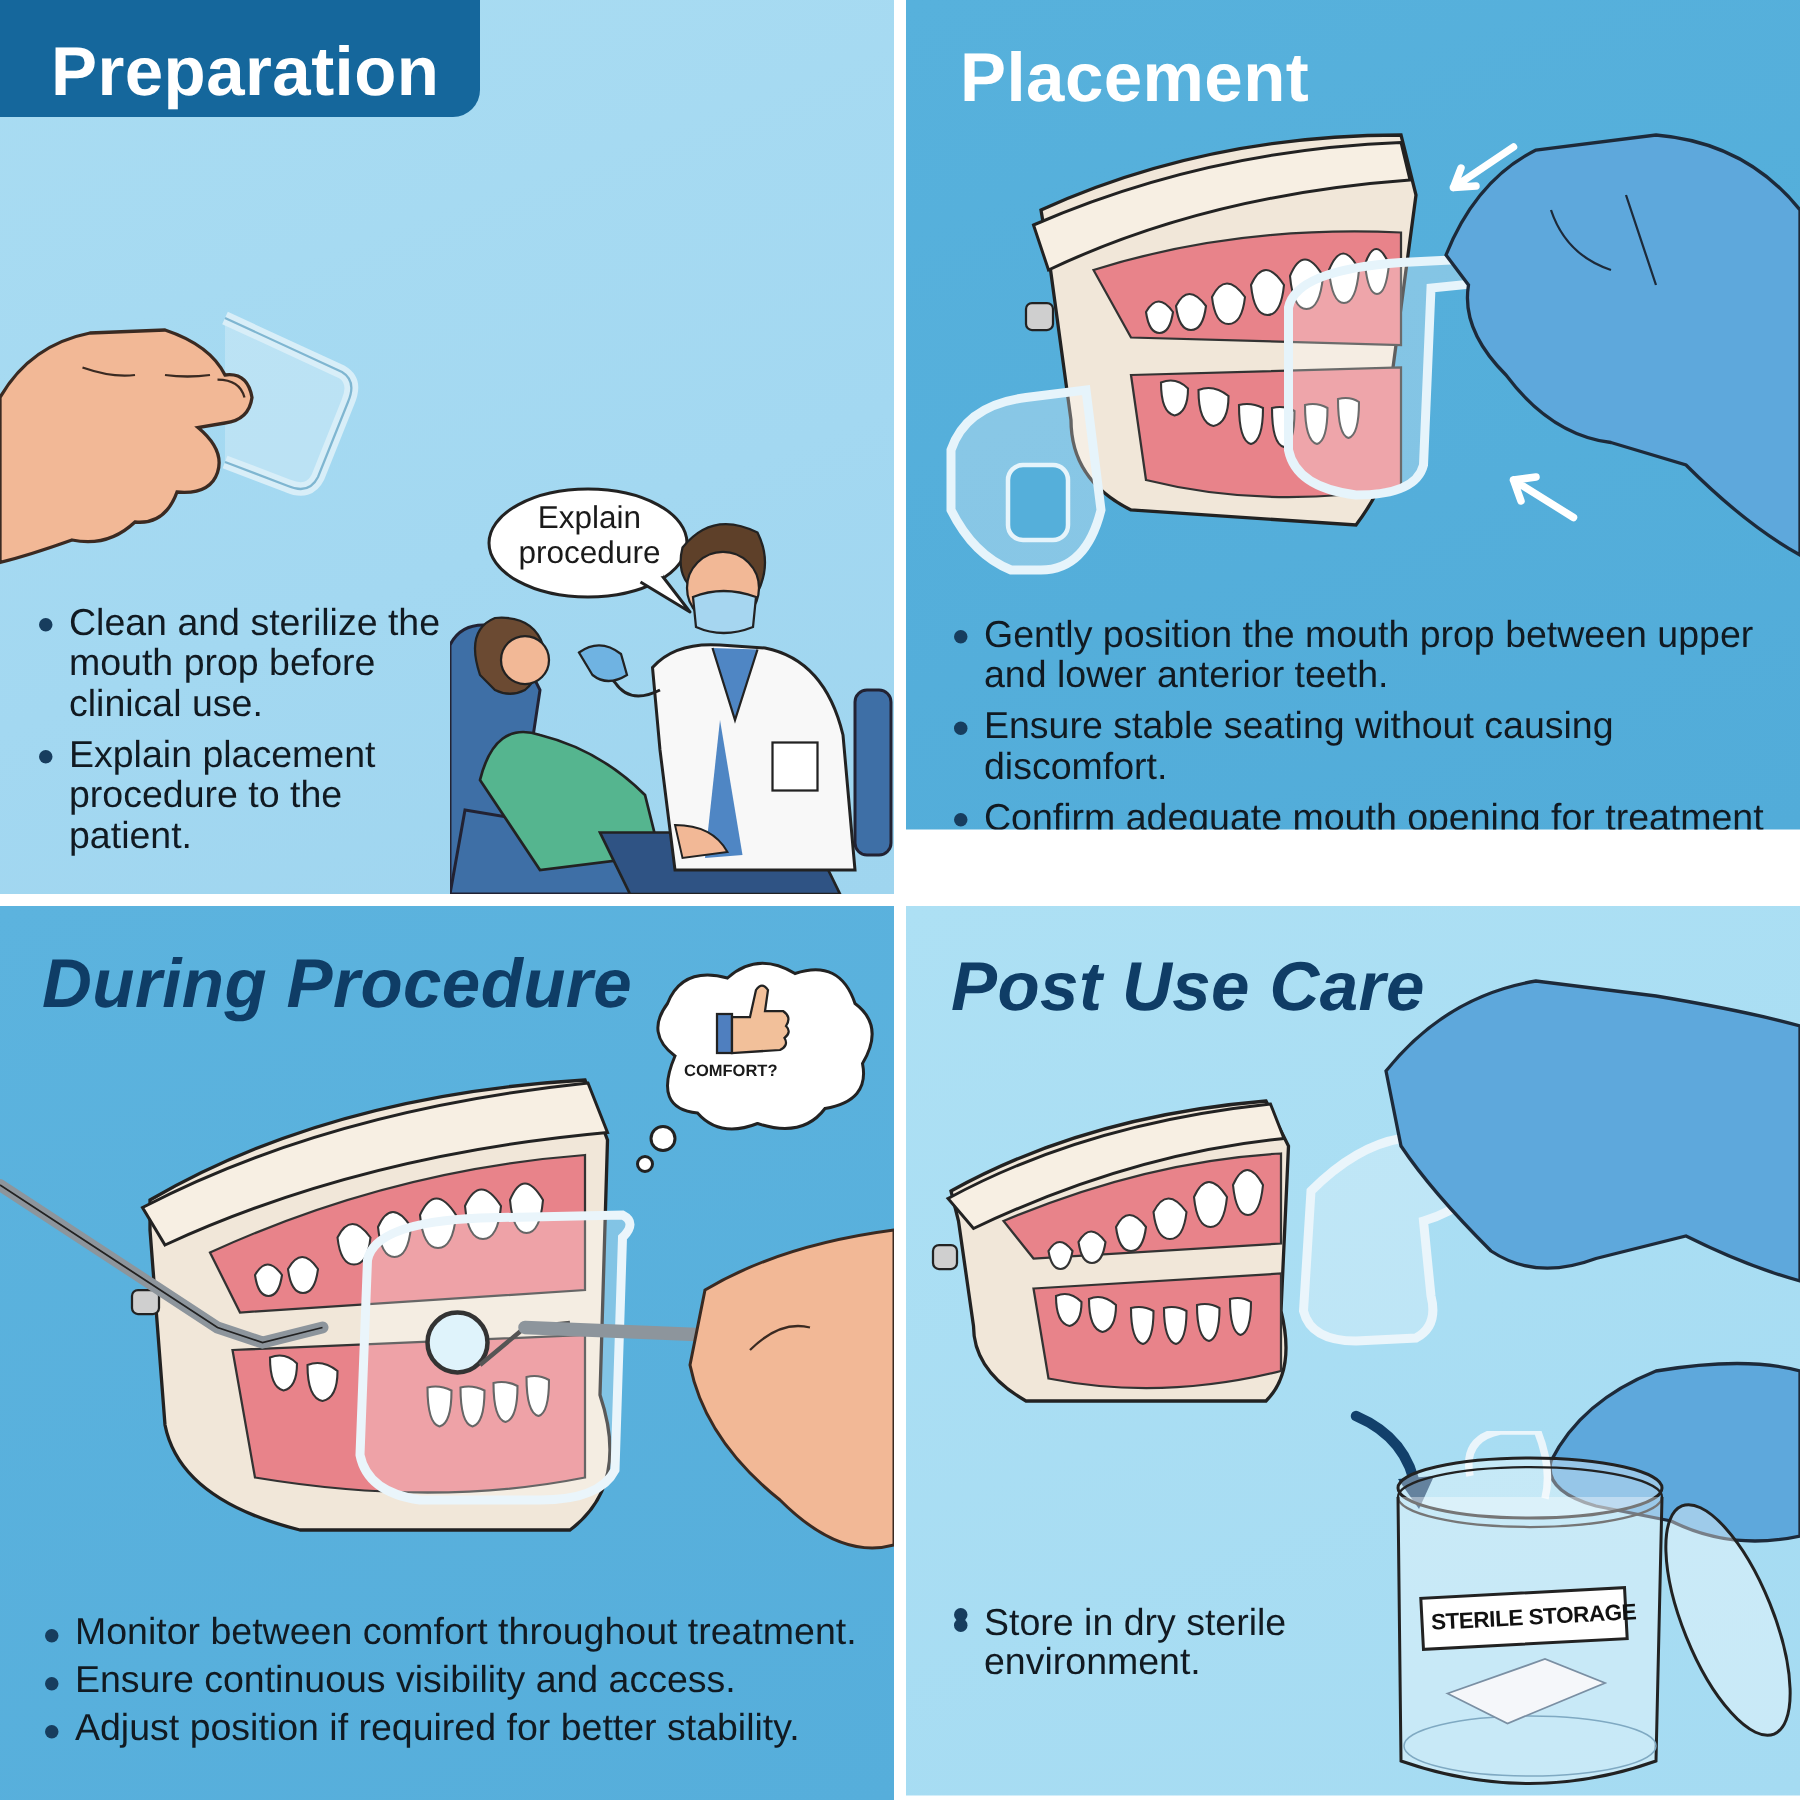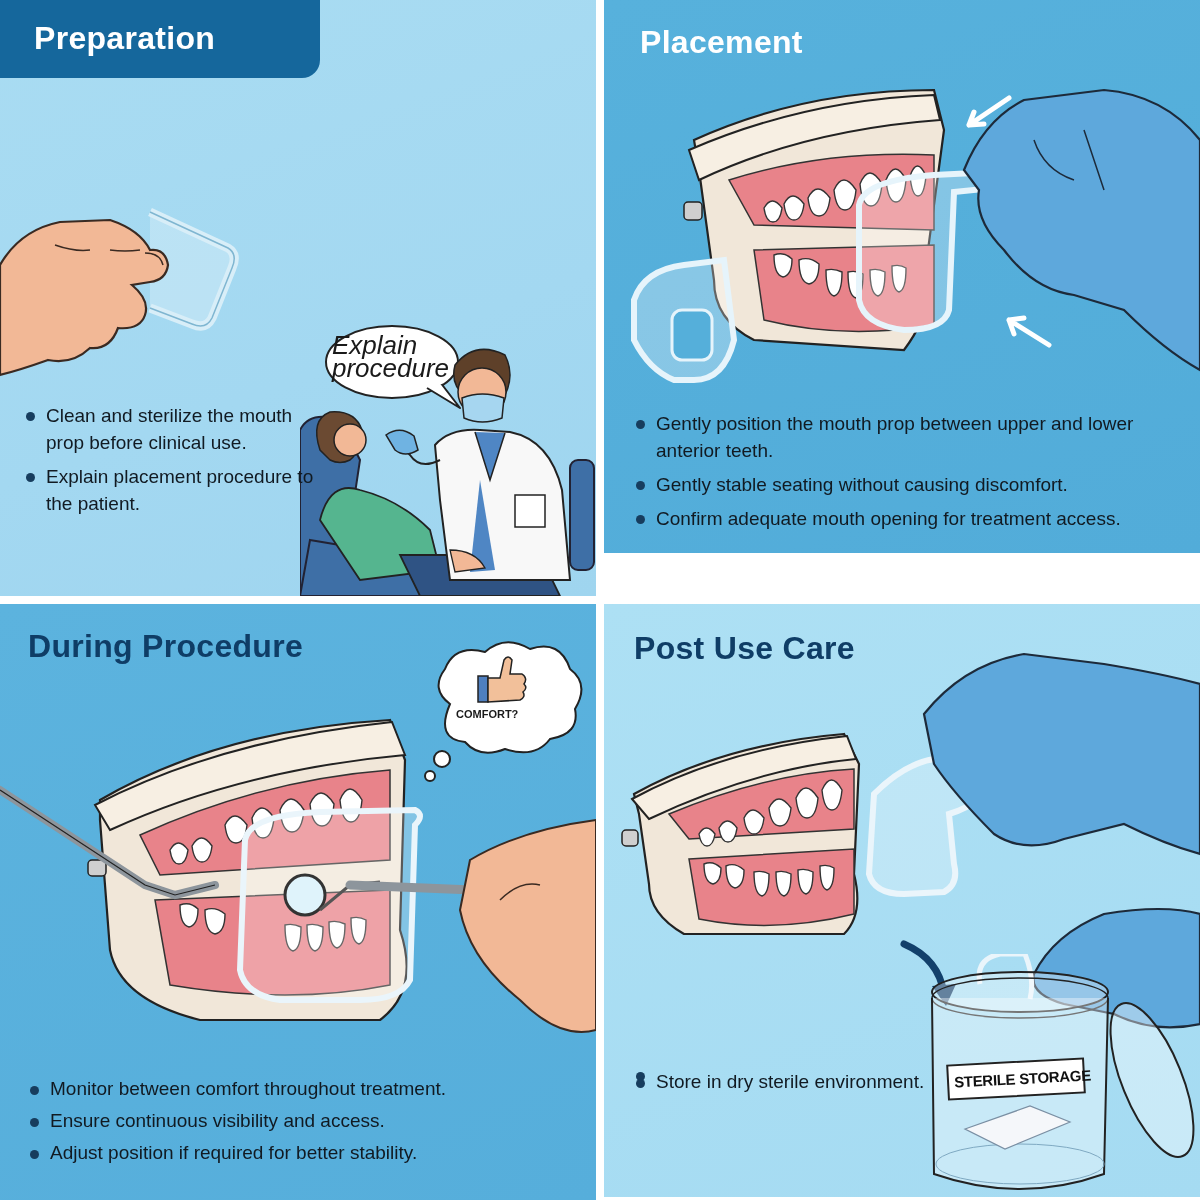--- a/index.html
+++ b/index.html
@@ -6,30 +6,30 @@
   html, body { width: 1200px; height: 1200px; background: #ffffff; overflow: hidden; }
   body { font-family: "Liberation Sans", "DejaVu Sans", sans-serif; position: relative; }
 
   .panel { position: absolute; overflow: hidden; }
   .p1 { left: 0; top: 0; width: 596px; height: 596px; background: linear-gradient(160deg,#a9dcf2 0%,#a3d8f1 60%,#9fd5ef 100%); }
   .p2 { left: 604px; top: 0; width: 596px; height: 553px; background: linear-gradient(160deg,#57b1dc 0%,#52acd9 100%); }
   .p3 { left: 0; top: 604px; width: 596px; height: 596px; background: linear-gradient(160deg,#5cb3de 0%,#56aedb 100%); }
   .p4 { left: 604px; top: 604px; width: 596px; height: 593px; background: linear-gradient(160deg,#ade0f4 0%,#a5dbf2 100%); }
 
   .title-tab { position: absolute; left: 0; top: 0; width: 320px; height: 78px; background: #15679c; border-bottom-right-radius: 18px; }
-  .title { position: absolute; font-weight: bold; font-size: 32px; letter-spacing: 0.3px; }
+  .title { position: absolute; font-weight: bold; font-size: 46px; letter-spacing: 0.3px; }
   .t-white { color: #ffffff; }
-  .t-navy { color: #0f3d66; }
-
-  .bullets { position: absolute; list-style: none; color: #111a22; font-size: 19px; line-height: 27px; }
+  .t-navy { color: #0f3d66; font-style: italic; }
+
+  .bullets { position: absolute; list-style: none; color: #111a22; font-size: 25px; line-height: 27px; }
   .bullets li { position: relative; padding-left: 22px; margin-bottom: 7px; }
   .bullets li .dot { position: absolute; left: 2px; top: 10px; width: 9px; height: 9px; border-radius: 50%; background: #173d5e; }
 
   svg { position: absolute; }
-  .bubble-text { position: absolute; text-align: left; color: #1a1a1a; font-size: 26px; line-height: 23px; font-style: italic; }
+  .bubble-text { position: absolute; text-align: center; color: #1a1a1a; font-size: 21px; line-height: 23px; }
   .comfort-text { position: absolute; font-weight: bold; font-size: 11px; color: #1a1a1a; }
   .jar-label { position: absolute; font-weight: bold; font-size: 15px; color: #111; transform: rotate(-3deg); letter-spacing: -0.3px; }
 </style>
 </head>
 <body>
 
 <section class="panel p1">
   <div class="title-tab"></div>
   <h2 class="title t-white" style="left:34px;top:20px;">Preparation</h2>
 
@@ -115,21 +115,21 @@
 
     <path d="M405 18 L365 45 M365 45 L380 44 M365 45 L370 32" stroke="#fff" stroke-width="5" stroke-linecap="round" fill="none"></path>
     <path d="M445 265 L405 240 M405 240 L410 254 M405 240 L420 238" stroke="#fff" stroke-width="5" stroke-linecap="round" fill="none"></path>
 
     <path d="M360 90 Q380 40 420 20 L500 10 Q560 15 596 60 L596 290 Q560 270 520 230 L470 215 Q430 210 400 170 Q370 140 375 110 Z" fill="#5ea8dc" stroke="#1d2a3a" stroke-width="2.2"></path>
     <path d="M430 60 Q440 90 470 100 M480 50 Q490 80 500 110" fill="none" stroke="#1d2a3a" stroke-width="1.5"></path>
   </svg>
 
   <ul class="bullets" style="left:30px;top:410px;width:560px;">
     <li><span class="dot"></span><span>Gently position the mouth prop between upper and lower anterior teeth.</span></li>
-    <li><span class="dot"></span><span>Gently stable seating without causing discomfort.</span></li>
+    <li><span class="dot"></span><span>Ensure stable seating without causing discomfort.</span></li>
     <li><span class="dot"></span><span>Confirm adequate mouth opening for treatment access.</span></li>
   </ul>
 </section>
 
 <section class="panel p3">
   <h2 class="title t-navy" style="left:28px;top:24px;">During Procedure</h2>
 
   <svg style="left:420px;top:30px" width="170" height="150" viewBox="0 0 170 150">
     <path d="M30 70 Q10 55 25 35 Q35 10 65 18 Q85 0 110 15 Q140 5 150 35 Q170 50 155 75 Q160 100 130 105 Q115 125 85 115 Q60 125 45 108 Q15 105 30 70 Z" fill="#fff" stroke="#222" stroke-width="2"></path>
     <circle cx="22" cy="125" r="8" fill="#fff" stroke="#222" stroke-width="2"></circle>

